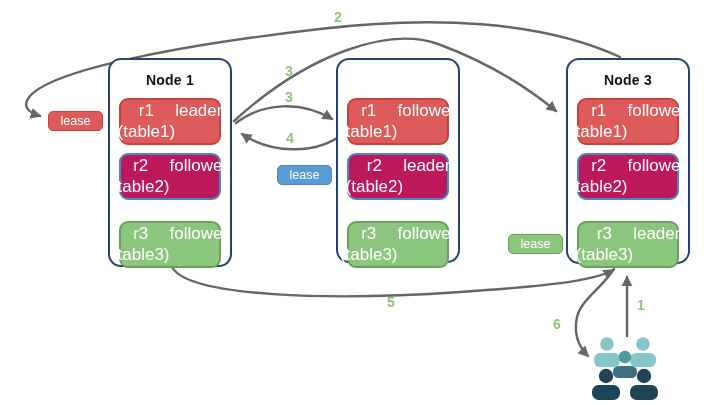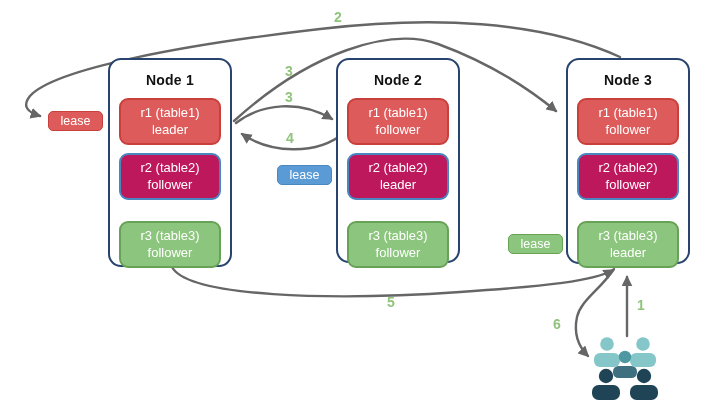--- a/index.html
+++ b/index.html
@@ -14,22 +14,22 @@
     background:#ffffff; border:2px solid #28436e; border-radius:13px;
     box-sizing:border-box;
   }
   .node-title {
     text-align:center; font-weight:bold; font-size:14px; color:#111111;
     margin-top:12px; letter-spacing:0.2px;
   }
   .range {
     position:absolute; left:9px; width:102px; height:47px;
     border-radius:9px; box-sizing:border-box;
-    color:#ffffff; font-size:13px; line-height:1.25; text-align:center;
-    display:flex; flex-direction:column; justify-content:center;
+    color:#ffffff; font-size:17px; line-height:1.25; text-align:center;
+    display:flex; justify-content:center;
   }
   .range.red   { background:#de5b5b; border:2px solid #c8403c; }
   .range.blue  { background:#be185d; border:2px solid #4a86c0; }
   .range.green { background:#8cc57d; border:2px solid #68a256; }
   .r-pos-0 { top:38px; }
   .r-pos-1 { top:93px; }
   .r-pos-2 { top:148px;margin-top:13px; }
 
   .lease {
     position:absolute; box-sizing:border-box;
@@ -85,21 +85,20 @@
       <span>r2 (table2)</span>
       <span>follower</span>
     </div>
     <div class="range green r-pos-2">
       <span>r3 (table3)</span>
       <span>follower</span>
     </div>
   </div>
 
   <div class="node" style="left:336px; top:58px; height:205px;">
-    <div class="node-title">Node 2</div>
     <div class="range red r-pos-0">
       <span>r1 (table1)</span>
       <span>follower</span>
     </div>
     <div class="range blue r-pos-1">
       <span>r2 (table2)</span>
       <span>leader</span>
     </div>
     <div class="range green r-pos-2">
       <span>r3 (table3)</span>

